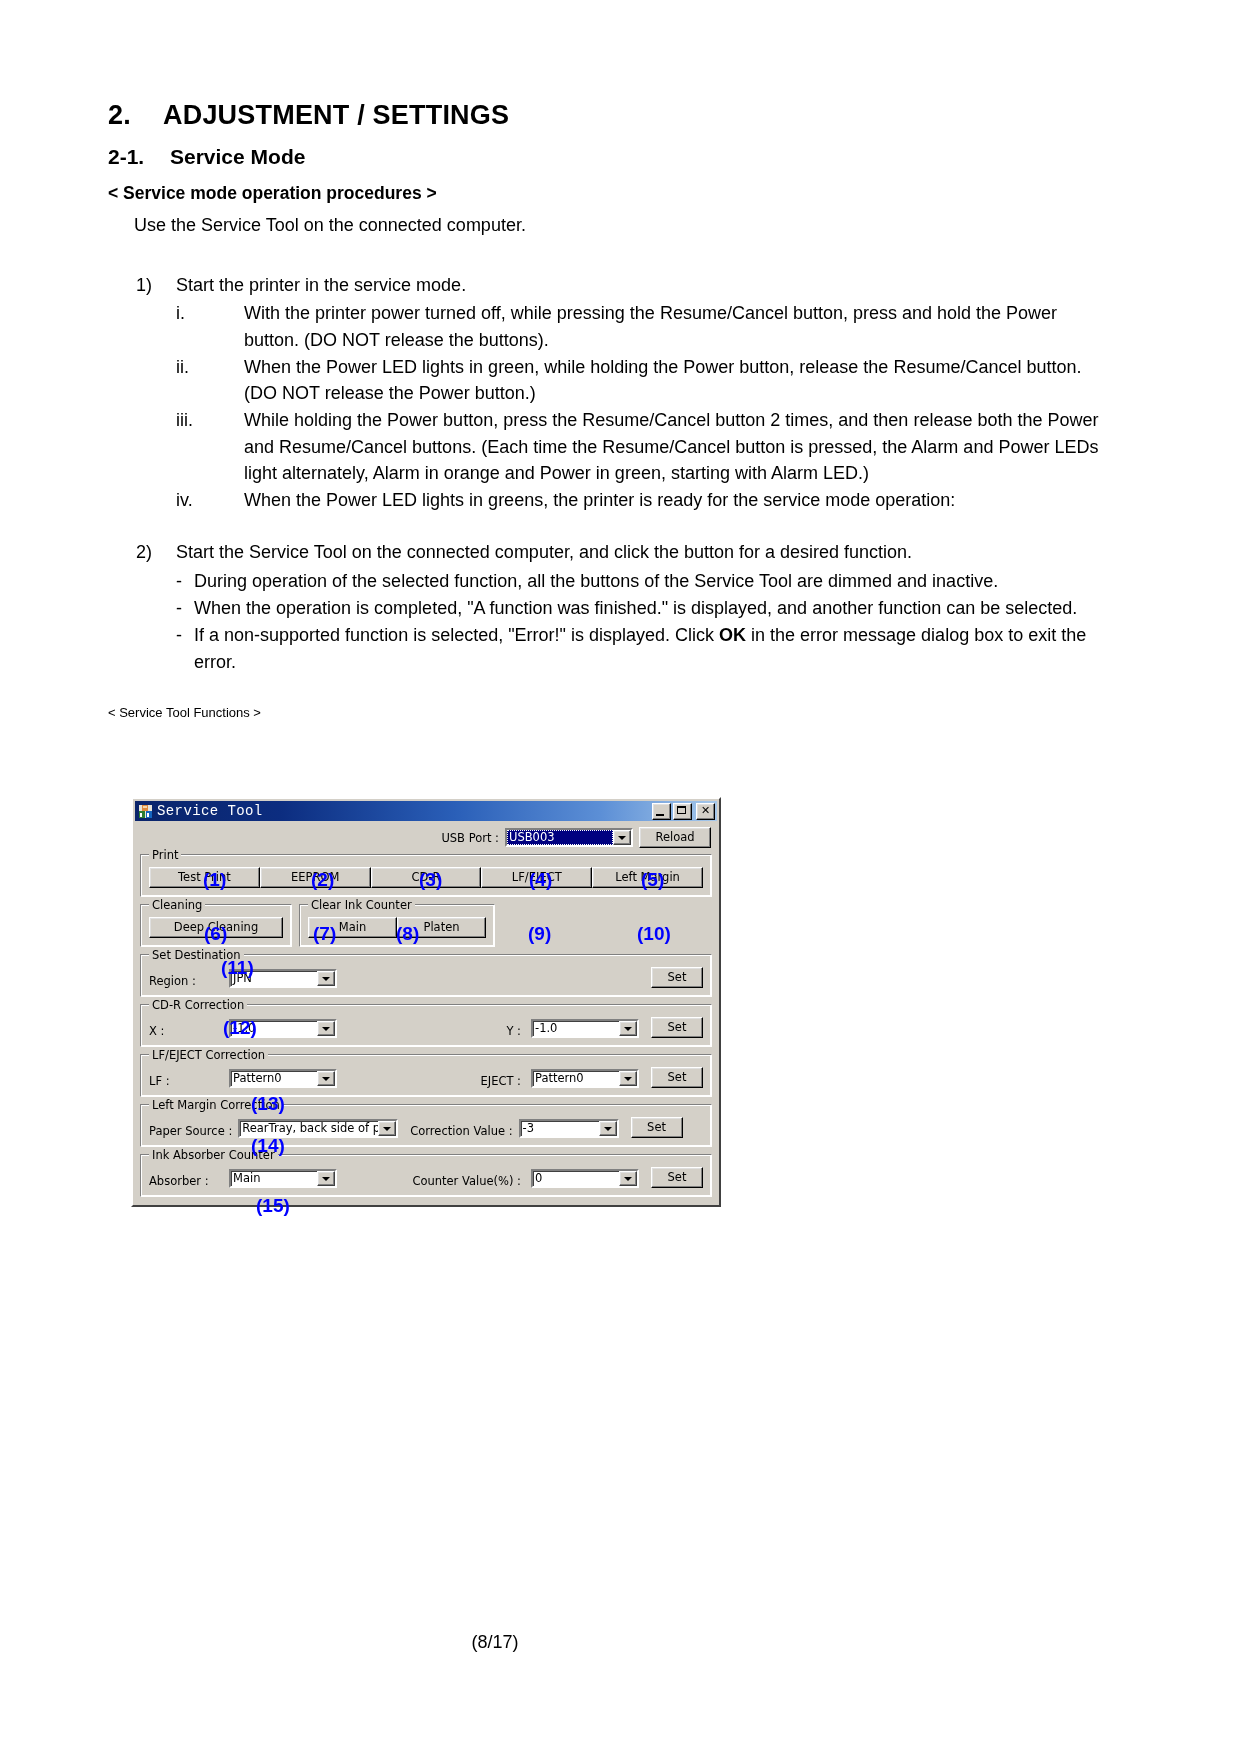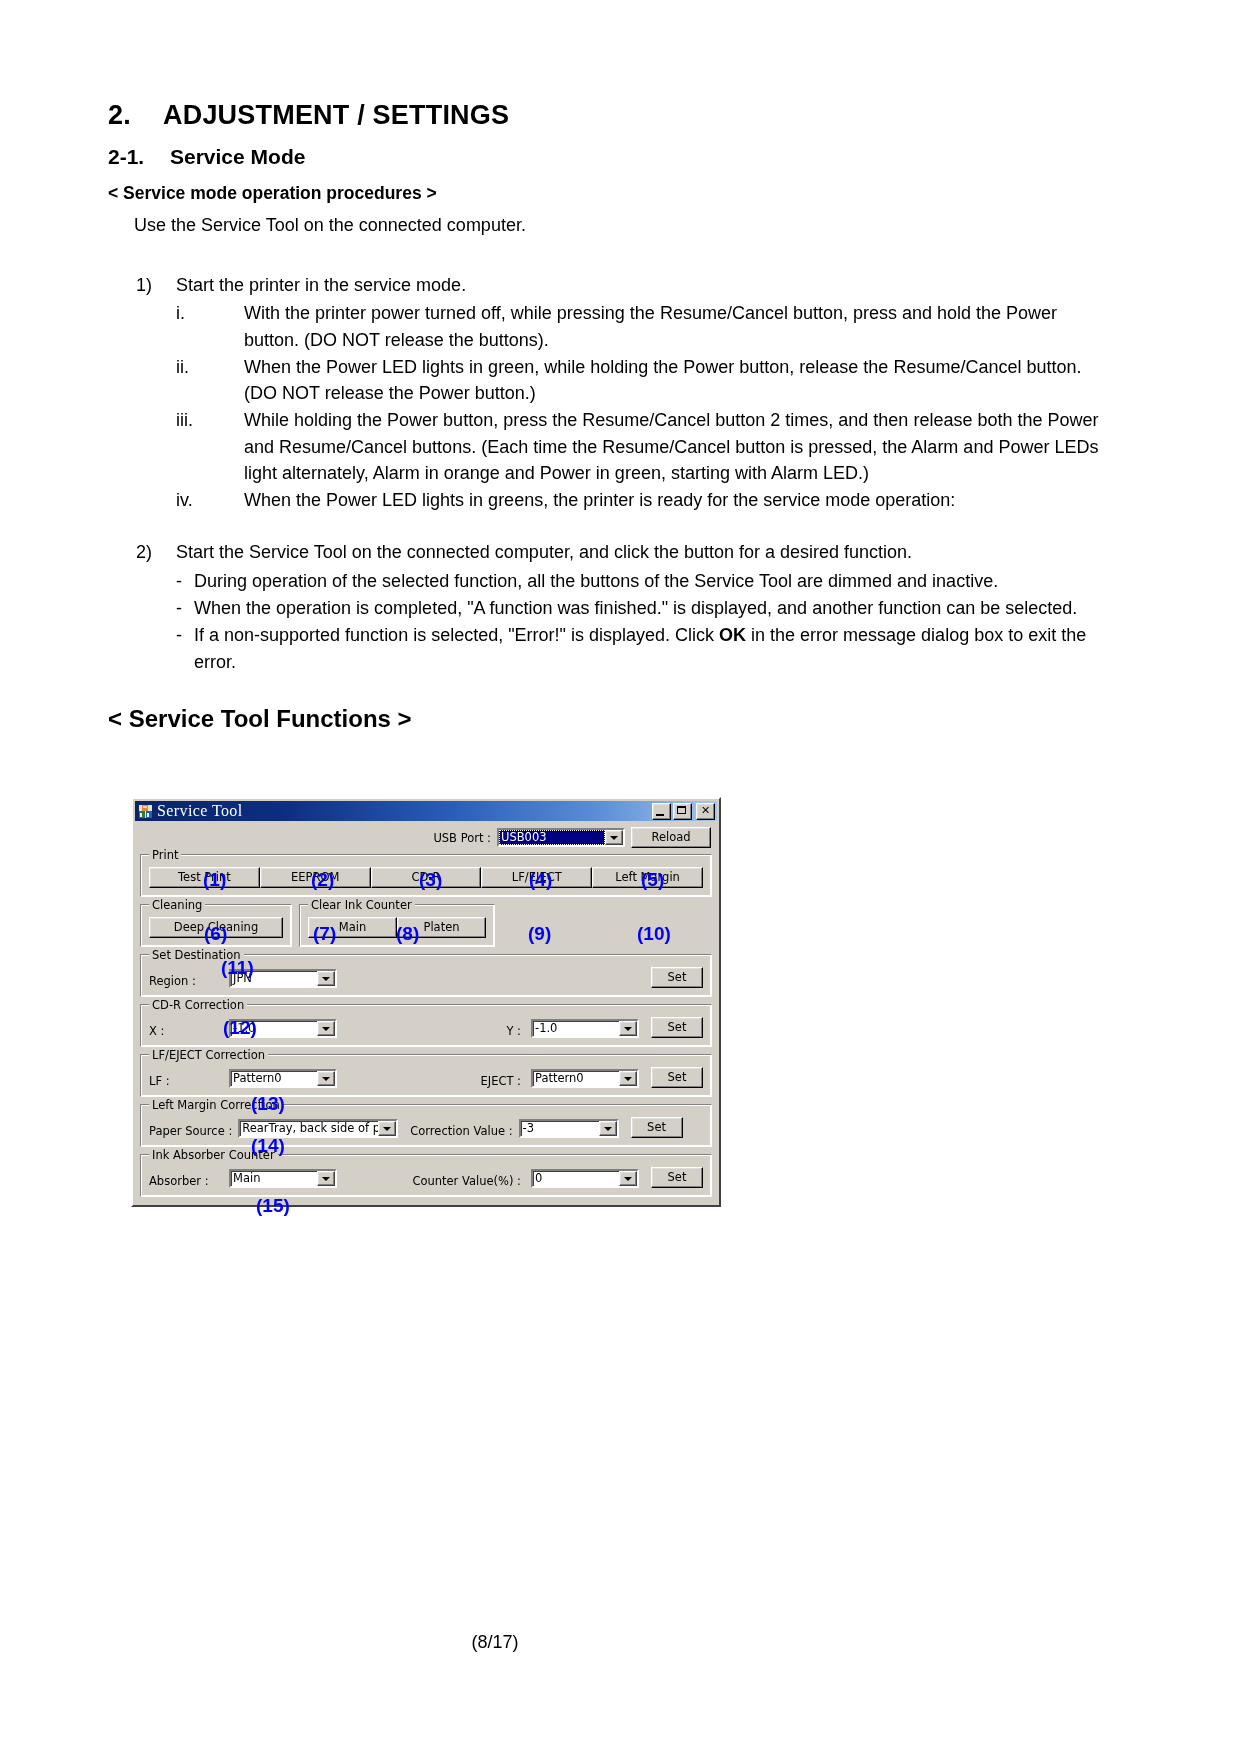--- a/index.html
+++ b/index.html
@@ -92,22 +92,22 @@
     margin-bottom: 1px;
   }
   li.dash-item > .marker {
     position: absolute;
     left: 0;
     top: 0;
   }
   .strongtxt { font-weight: bold; }
 
   h3.functions-head {
-    font-size: 24px;
-    font-weight: bold;
+    font-size: 13px;
+    font-weight: normal;
     margin: 30px 0 0 0;
   }
 
   
   .dialog-wrap {
     position: absolute;
     left: 131px;
     top: 797px;
     width: 590px;
   }
@@ -128,22 +128,22 @@
     padding: 0 2px 0 3px;
   }
   .title-icon {
     width: 15px; height: 15px;
     margin-right: 4px;
     position: relative;
     flex: 0 0 auto;
   }
   .title-text {
     color: #ffffff;
-    font-size: 16px;
-    font-family: Liberation Serif, serif;
+    font-size: 14px;
+    font-family: Liberation Mono, monospace;
     letter-spacing: 0.4px;
     flex: 1 1 auto;
     white-space: nowrap;
   }
   .win-buttons { display: flex; gap: 2px; align-items: center; }
   .win-btn {
     width: 17px; height: 15px;
     background: #d4d0c8;
     border: 1px solid;
     border-color: #ffffff #000000 #000000 #ffffff;
@@ -241,21 +241,21 @@
     font-family: "DejaVu Sans", sans-serif;
     color: #000;
     text-align: center;
     line-height: 19px;
     height: 21px;
     box-sizing: border-box;
     white-space: nowrap;
     padding: 0 4px;
     cursor: default;
   }
-  .btn-reload { width: 80px; }
+  .btn-reload { width: 72px; }
   .btn-set { width: 52px; }
 
   
   .group {
     position: relative;
     border: 1px solid;
     border-color: #808080 #ffffff #ffffff #808080;
     box-shadow: inset -1px -1px 0 #ffffff, inset 1px 1px 0 #ffffff;
     margin-bottom: 7px;
     padding: 12px 8px 8px 8px;

